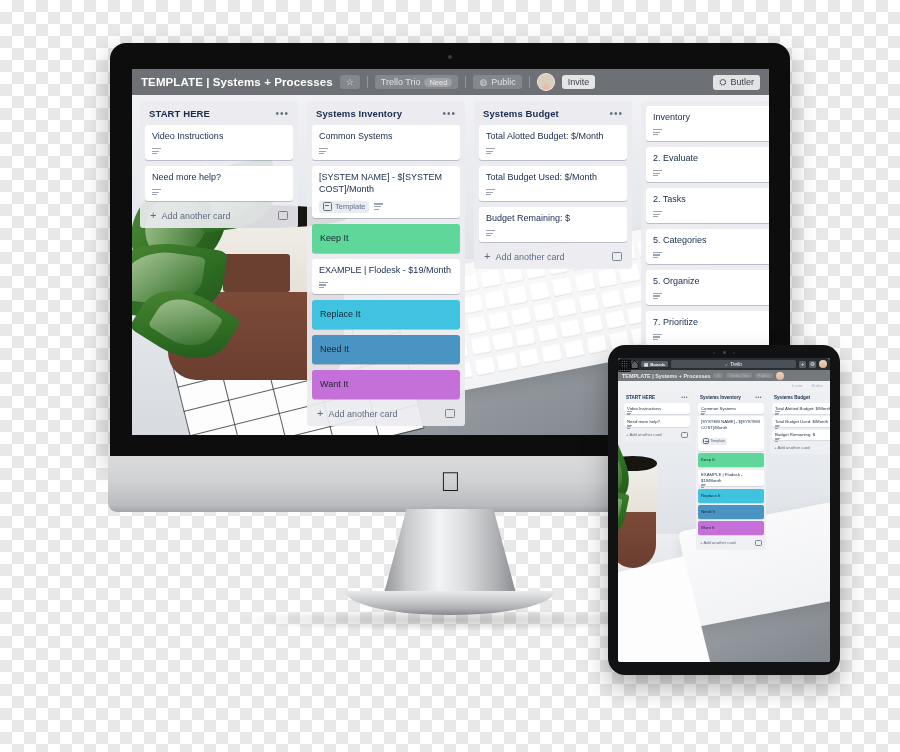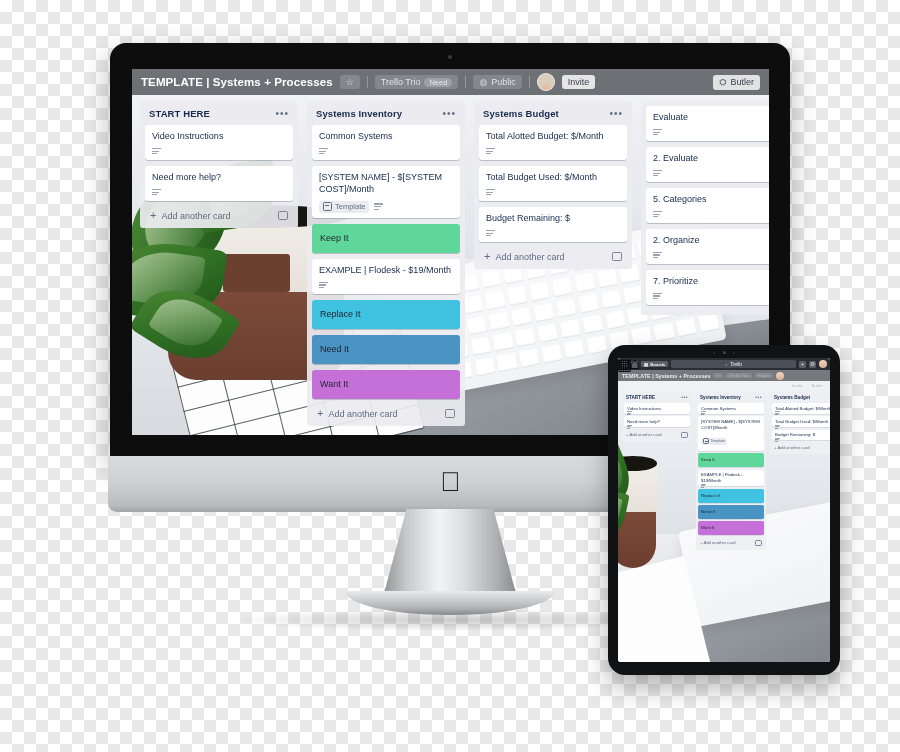--- a/index.html
+++ b/index.html
@@ -457,51 +457,61 @@
             <span class="add-left">
               <span class="plus">+</span>
               <span>Add another card</span>
             </span>
             <span class="tmpl-icon"></span>
           </div>
         </div>
 
         <div class="list">
           <div class="card">
-            <div class="card-title">Evaluate</div>
+            <div class="card-title">Inventory</div>
             <div class="card-badges">
                 <span class="desc-icon">
                   <i></i>
                   <i></i>
                   <i></i>
                 </span>
               </div>
           </div>
           <div class="card">
             <div class="card-title">2. Evaluate</div>
             <div class="card-badges">
                 <span class="desc-icon">
                   <i></i>
                   <i></i>
                   <i></i>
                 </span>
               </div>
           </div>
           <div class="card">
+            <div class="card-title">2. Tasks</div>
+            <div class="card-badges">
+                <span class="desc-icon">
+                  <i></i>
+                  <i></i>
+                  <i></i>
+                </span>
+              </div>
+          </div>
+          <div class="card">
             <div class="card-title">5. Categories</div>
             <div class="card-badges">
                 <span class="desc-icon">
                   <i></i>
                   <i></i>
                   <i></i>
                 </span>
               </div>
           </div>
           <div class="card">
-            <div class="card-title">2. Organize</div>
+            <div class="card-title">5. Organize</div>
             <div class="card-badges">
                 <span class="desc-icon">
                   <i></i>
                   <i></i>
                   <i></i>
                 </span>
               </div>
           </div>
           <div class="card">
             <div class="card-title">7. Prioritize</div>

